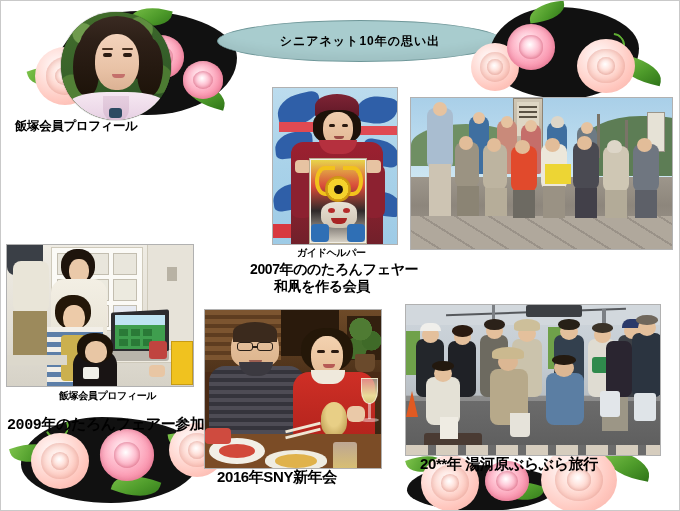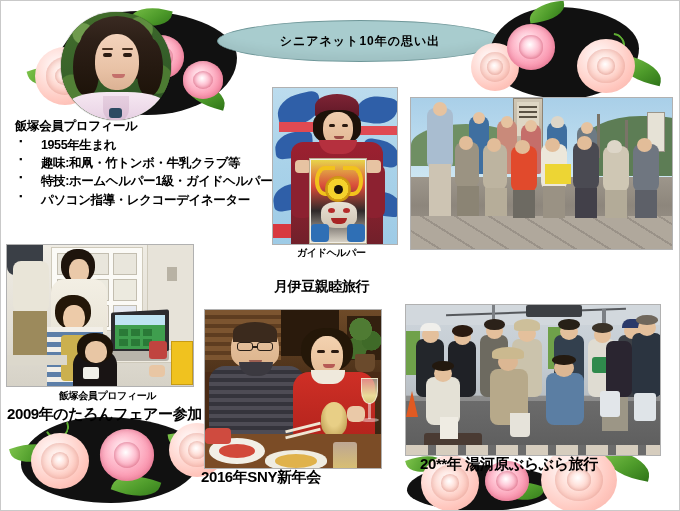--- a/index.html
+++ b/index.html
@@ -190,26 +190,20 @@
     <div class="leaf alt" style="left:58px; top:0px; width:36px; height:18px; transform:rotate(-8deg);"></div>
     <div class="leaf" style="left:146px; top:56px; width:46px; height:22px; transform:rotate(14deg);"></div>
     <div class="stem" style="left:130px; top:30px; width:24px; height:24px; transform:rotate(140deg);"></div>
     <div class="rose pale" style="left:0px; top:40px; width:48px; height:48px;"></div>
     <div class="rose" style="left:22px; top:8px; width:76px; height:72px;"></div>
     <div class="rose pale" style="left:106px; top:36px; width:58px; height:54px;"></div>
   </div>
 
   <div id="profile">
     <div class="hd">飯塚会員プロフィール</div>
-    <ul>
-      <li>1955年生まれ</li>
-      <li>趣味:和凧・竹トンボ・牛乳クラブ等</li>
-      <li>特技:ホームヘルパー1級・ガイドヘルパー</li>
-      <li>パソコン指導・レクコーデイネーター</li>
-    </ul>
   </div>
 
   <div class="photo" style="left:271px; top:86px; width:126px; height:158px; z-index:30;">
 
     <div class="px" style="inset:0; background:linear-gradient(180deg,#bcdcee 0%,#a9d2e9 50%,#9ecbe6 100%);"></div>
 
     <div class="px" style="left:4px; top:6px; width:44px; height:30px; border-radius:60% 20% 60% 20%;
         background:#2f5fa8; transform:rotate(-12deg);"></div>
     <div class="px" style="left:84px; top:8px; width:40px; height:28px; border-radius:60% 20% 60% 20%;
         background:#2f5fa8; transform:rotate(10deg);"></div>
@@ -264,21 +258,22 @@
         background:linear-gradient(180deg,#e9e2d6 0%,#cfc4b2 100%);"></div>
     <div class="px" style="left:55px; top:120px; width:7px; height:5px; border-radius:50%; background:#b52a2a;"></div>
     <div class="px" style="left:70px; top:120px; width:7px; height:5px; border-radius:50%; background:#b52a2a;"></div>
     <div class="px" style="left:58px; top:130px; width:16px; height:6px; border-radius:0 0 8px 8px; background:#a82424;"></div>
     <div class="px" style="left:38px; top:136px; width:18px; height:18px; background:#2f6fb5; border-radius:4px;"></div>
     <div class="px" style="left:74px; top:136px; width:18px; height:18px; background:#2f6fb5; border-radius:4px;"></div>
   </div>
 
   <div class="cap cap-sm" style="left:296px; top:246px; z-index:35;">ガイドヘルパー</div>
 
-  <div class="cap cap-md" style="left:273px; top:277px; z-index:35;">月伊豆親睦旅行</div>
+  <div class="cap cap-md" style="left:249px; top:260px; z-index:35;">2007年ののたろんフェヤー</div>
+  <div class="cap cap-md" style="left:273px; top:277px; z-index:35;">和凧を作る会員</div>
 
   <div class="photo" style="left:409px; top:96px; width:263px; height:153px; z-index:25;">
 
     <div class="px" style="left:0; top:0; width:100%; height:52%;
         background:linear-gradient(180deg,#a9cfe8 0%,#bcdcef 60%,#cde6f2 100%);"></div>
 
     <div class="px" style="left:0; top:26px; width:110px; height:42px; border-radius:50% 50% 0 0;
         background:#6f8f63;"></div>
     <div class="px" style="left:170px; top:18px; width:120px; height:60px; border-radius:50% 40% 0 0;
         background:#5d7d55;"></div>
@@ -395,21 +390,21 @@
     <div class="px" style="left:78px; top:96px; width:22px; height:22px; border-radius:46%; background:#e8c6a4;"></div>
     <div class="px" style="left:76px; top:122px; width:16px; height:12px; background:#f1efe8; border-radius:2px;"></div>
     <div class="px" style="left:142px; top:120px; width:16px; height:12px; border-radius:4px; background:#e8c6a4;"></div>
 
     <div class="px" style="left:164px; top:96px; width:22px; height:44px; background:#f0c21f; border:1px solid #c79b14;"></div>
     <div class="px" style="left:142px; top:96px; width:18px; height:18px; background:#c0443f; border-radius:3px;"></div>
   </div>
 
   <div class="cap cap-sm" style="left:58px; top:389px; z-index:35;">飯塚会員プロフィール</div>
 
-  <div class="cap cap-lg" style="left:6px; top:404px; z-index:45;">2009年のたろんフェアー参加</div>
+  <div class="cap cap-lg" style="left:6px; top:416px; z-index:45;font-family:Liberation Mono, monospace;">2009年のたろんフェアー参加</div>
 
   <div class="photo" style="left:203px; top:308px; width:178px; height:160px; z-index:25;">
 
     <div class="px" style="inset:0; background:linear-gradient(180deg,#6e4a28 0%,#4a2f18 45%,#33200f 100%);"></div>
 
     <div class="px" style="left:0; top:0; width:76px; height:50px; background:
         repeating-linear-gradient(180deg,#7c5530 0 5px,#5e3d20 5px 9px);"></div>
 
     <div class="px" style="left:76px; top:0; width:58px; height:46px; background:#2a1a0c;"></div>
 
@@ -460,21 +455,21 @@
     <div class="px" style="left:60px; top:140px; width:62px; height:20px; border-radius:50% 50% 40% 40%; background:#efece1;"></div>
     <div class="px" style="left:70px; top:144px; width:42px; height:14px; border-radius:50%; background:#e0b24b;"></div>
     <div class="px" style="left:0px; top:118px; width:26px; height:16px; border-radius:4px; background:#cf4b3f;"></div>
     <div class="px" style="left:128px; top:132px; width:24px; height:28px; border-radius:3px;
         background:linear-gradient(180deg,rgba(255,255,255,.5) 0%, #d9c071 100%);"></div>
 
     <div class="px" style="left:80px; top:116px; width:36px; height:3px; background:#efe6d4; transform:rotate(-14deg);"></div>
     <div class="px" style="left:80px; top:122px; width:36px; height:3px; background:#efe6d4; transform:rotate(-14deg);"></div>
   </div>
 
-  <div class="cap cap-lg" style="left:200px; top:467px; z-index:45;">2016年SNY新年会</div>
+  <div class="cap cap-lg" style="left:216px; top:467px; z-index:45;">2016年SNY新年会</div>
 
   <div class="photo" style="left:404px; top:303px; width:256px; height:152px; z-index:25;">
 
     <div class="px" style="inset:0; background:linear-gradient(180deg,#cfd6dc 0%,#c3cbd2 40%,#b9bfc4 60%,#8e8e8e 61%,#6f6f6f 100%);"></div>
     <div class="px" style="left:0; top:0; width:100%; height:20px; background:#d2d8dd;"></div>
 
     <div class="px" style="left:40px; top:6px; width:180px; height:2px; background:#55585c; transform:rotate(-2deg);"></div>
     <div class="px" style="left:120px; top:0px; width:56px; height:12px; background:#3c3f43; border-radius:2px;"></div>
 
     <div class="px" style="left:196px; top:4px; width:4px; height:54px; background:#7b7f84;"></div>

